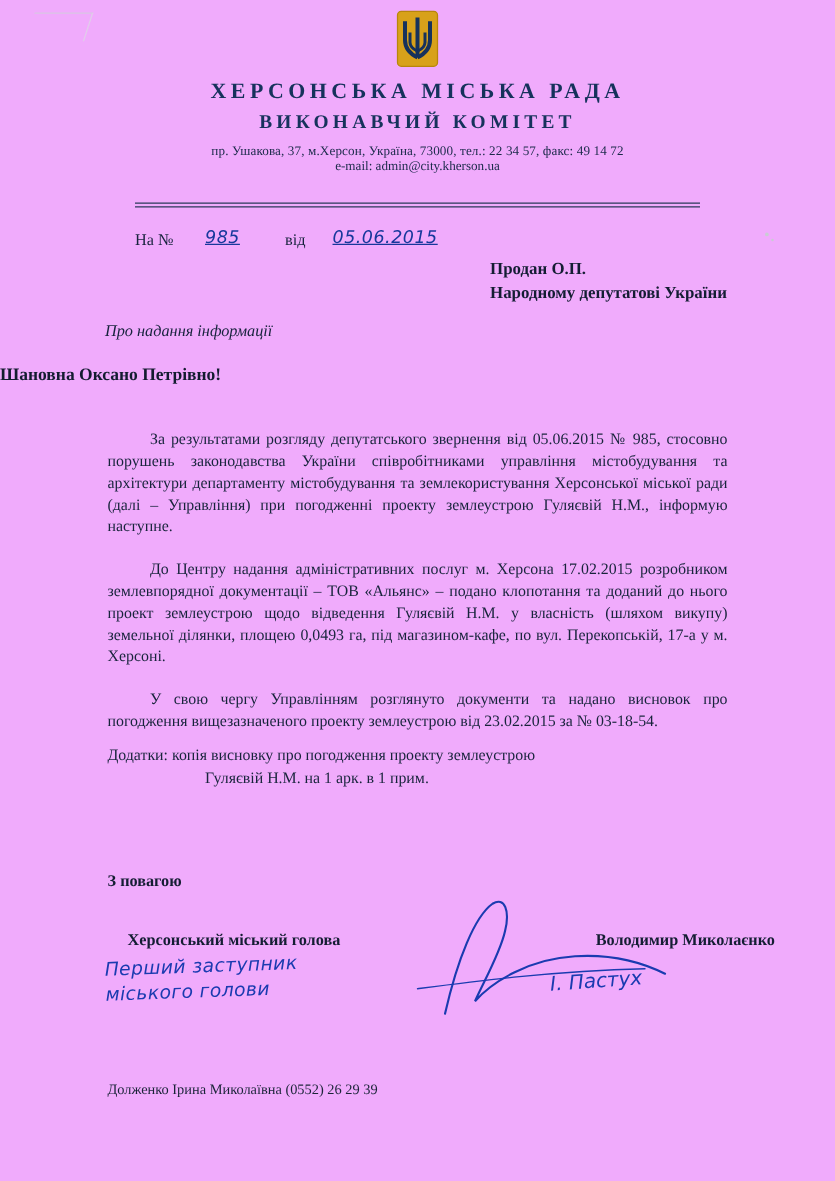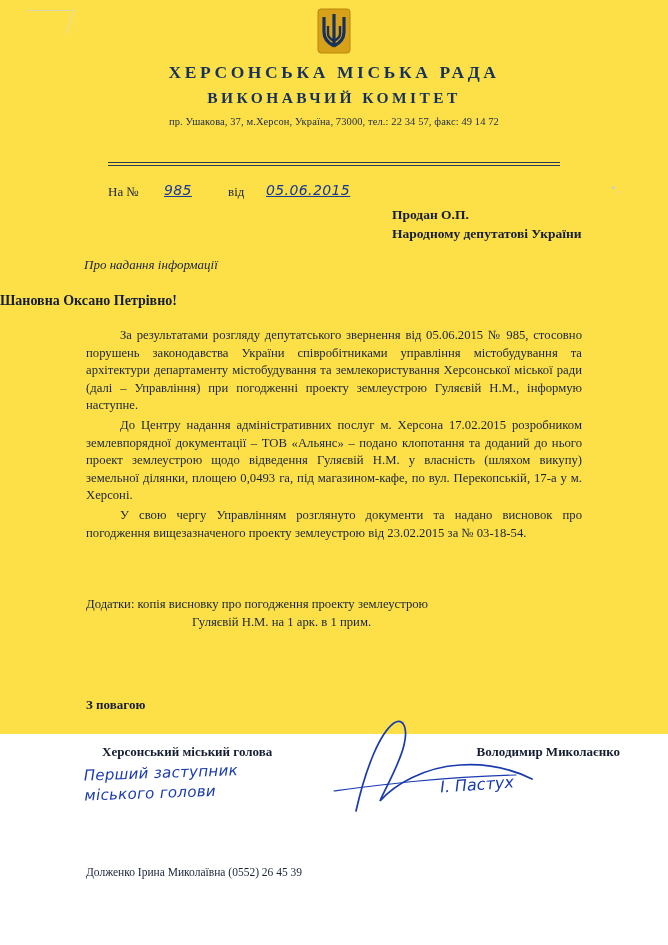--- a/index.html
+++ b/index.html
@@ -11,22 +11,22 @@
     width: 668px;
     height: 945px;
     position: relative;
     font-family: "Liberation Serif", serif;
     color: #1d1f2b;
     overflow: hidden;
   }
   .page {
     position: relative;
     width: 668px;
-    height: 734px;
-    background: #fde047;
+    height: 945px;
+    background: #f0abfc;
   }
 
   
   .emblem {
     position: absolute;
     top: 8px;
     left: 50%;
     transform: translateX(-50%);
     width: 40px;
     height: 52px;
@@ -159,39 +159,39 @@
     position: absolute;
     top: 327px;
     left: 86px;
     width: 496px;
     font-size: 12.7px;
     line-height: 17.6px;
     text-align: justify;
     color: #18243c;
   }
   .body-text p {
-    margin: 0 0 2px 0;
+    margin: 16px 0 2px 0;
     text-indent: 34px;
   }
 
   
   .attachments {
     position: absolute;
     top: 596px;
     left: 86px;
     width: 496px;
     font-size: 12.7px;
     line-height: 17.6px;
     text-align: justify;
     color: #18243c;
   }
   .attachments .att-first { text-indent: 34px; }
   .attachments .att-second {
     display: block;
-    margin-left: 106px;
+    margin-left: 78px;
     text-indent: 0;
   }
 
   
   .regards {
     position: absolute;
     top: 697px;
     left: 86px;
     font-size: 13px;
     font-weight: bold;
@@ -286,20 +286,21 @@
       <path d="M30 9 L30 24 Q30 33 20 38" stroke="#16325c" stroke-width="3.2" fill="none"></path>
       <path d="M14 18 L14 26 Q14 30 20 33" stroke="#16325c" stroke-width="2.4" fill="none"></path>
       <path d="M26 18 L26 26 Q26 30 20 33" stroke="#16325c" stroke-width="2.4" fill="none"></path>
     </svg>
   </div>
 
   <div class="header-block">
     <div class="org-line1">ХЕРСОНСЬКА МІСЬКА РАДА</div>
     <div class="org-line2">ВИКОНАВЧИЙ КОМІТЕТ</div>
     <div class="addr-line">пр. Ушакова, 37, м.Херсон, Україна, 73000, тел.: 22 34 57, факс: 49 14 72</div>
+    <div class="email-line">e-mail: admin@city.kherson.ua</div>
   </div>
   <div class="rule"></div>
   <div class="rule second"></div>
 
   <div class="ref-block">
     <div class="ref-row">
       <span class="ref-row2-label">На №</span>
       <span class="hand u ref-row2-val">985</span>
       <span class="ref-vid">від</span>
       <span class="hand u ref-date2">05.06.2015</span>
@@ -340,15 +341,15 @@
   </div>
 
   <div class="signature-scrawl">
     <svg width="250" height="100" viewBox="0 0 250 100" aria-hidden="true">
       <path d="M36 96 C46 52, 60 18, 74 8 C84 2, 88 14, 84 30 C80 48, 66 72, 60 86 C74 70, 104 52, 140 50 C172 48, 196 56, 212 64" fill="none" stroke="#1a3bb0" stroke-width="1.7" stroke-linecap="round"></path>
       <path d="M14 76 C60 70, 120 62, 196 60" fill="none" stroke="#1a3bb0" stroke-width="1.1" stroke-linecap="round"></path>
     </svg>
   </div>
   <div class="sig-name">І. Пастух</div>
 
-  <div class="executor">Долженко Ірина Миколаївна (0552) 26 45 39</div>
+  <div class="executor">Долженко Ірина Миколаївна (0552) 26 29 39</div>
 
 </div>
 
 </body></html>

